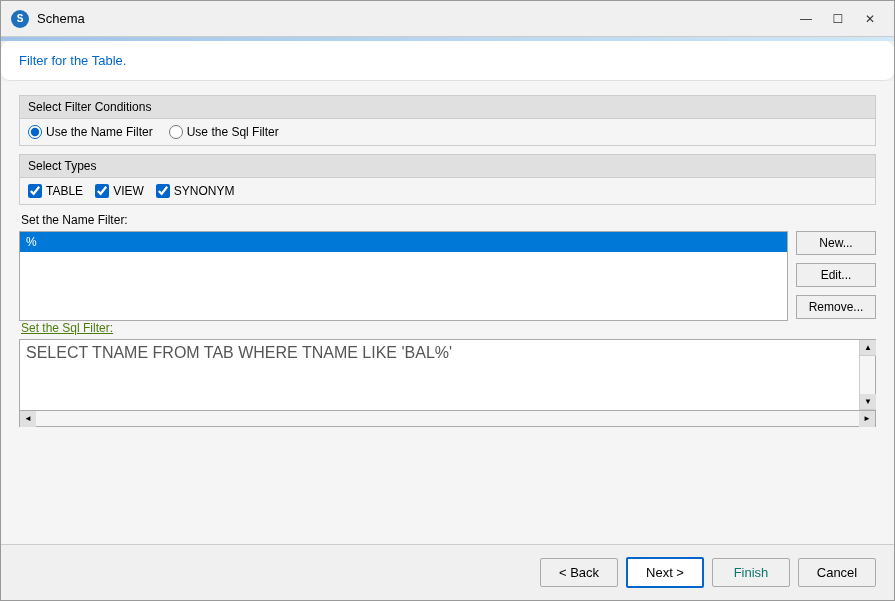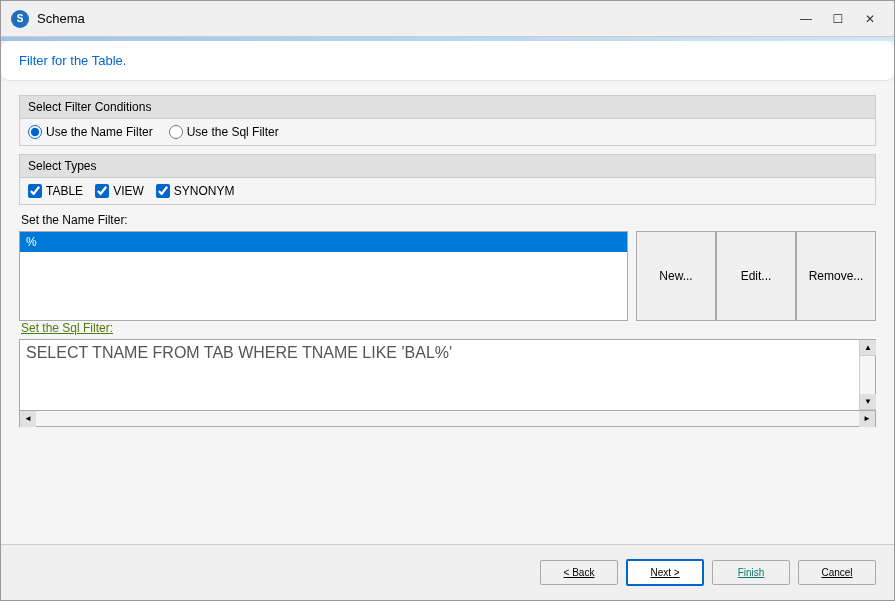--- a/index.html
+++ b/index.html
@@ -153,21 +153,22 @@
     }
     .filter-list-item {
       padding: 3px 6px;
       font-size: 12px;
       cursor: pointer;
       background: #0078d7;
       color: white;
     }
     .filter-buttons {
       display: flex;
-      gap: 0;
+      flex-direction: column;
+      gap: 8px;
     }
     .filter-btn {
       width: 80px;
       padding: 4px 8px;
       font-size: 12px;
       border: 1px solid #aaa;
       background: #f0f0f0;
       cursor: pointer;
       text-align: center;
     }
@@ -248,27 +249,26 @@
       padding: 10px 18px;
       display: flex;
       align-items: center;
       justify-content: flex-end;
       gap: 8px;
       height: 56px;
     }
     .footer-btn {
       min-width: 78px;
       padding: 6px 14px;
-      font-size: 10px;
+      font-size: 13px;
       border: 1px solid #aaa;
       background: #f0f0f0;
       cursor: pointer;
       text-align: center;
       border-radius: 2px;
-      text-decoration: underline;
     }
     .footer-btn.primary {
       border: 2px solid #0066cc;
       background: white;
     }
     .footer-btn.disabled {
       color: #0f766e;
       cursor: default;
     }
     .accent-bar {

